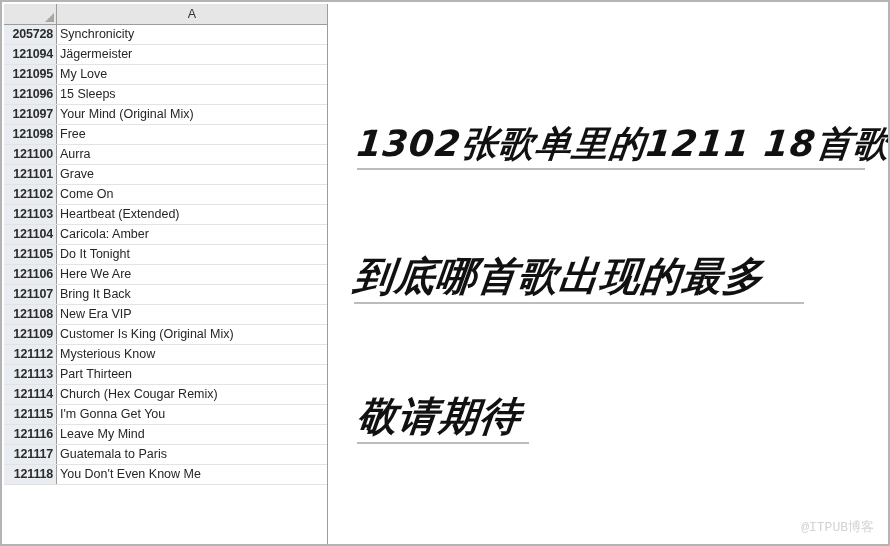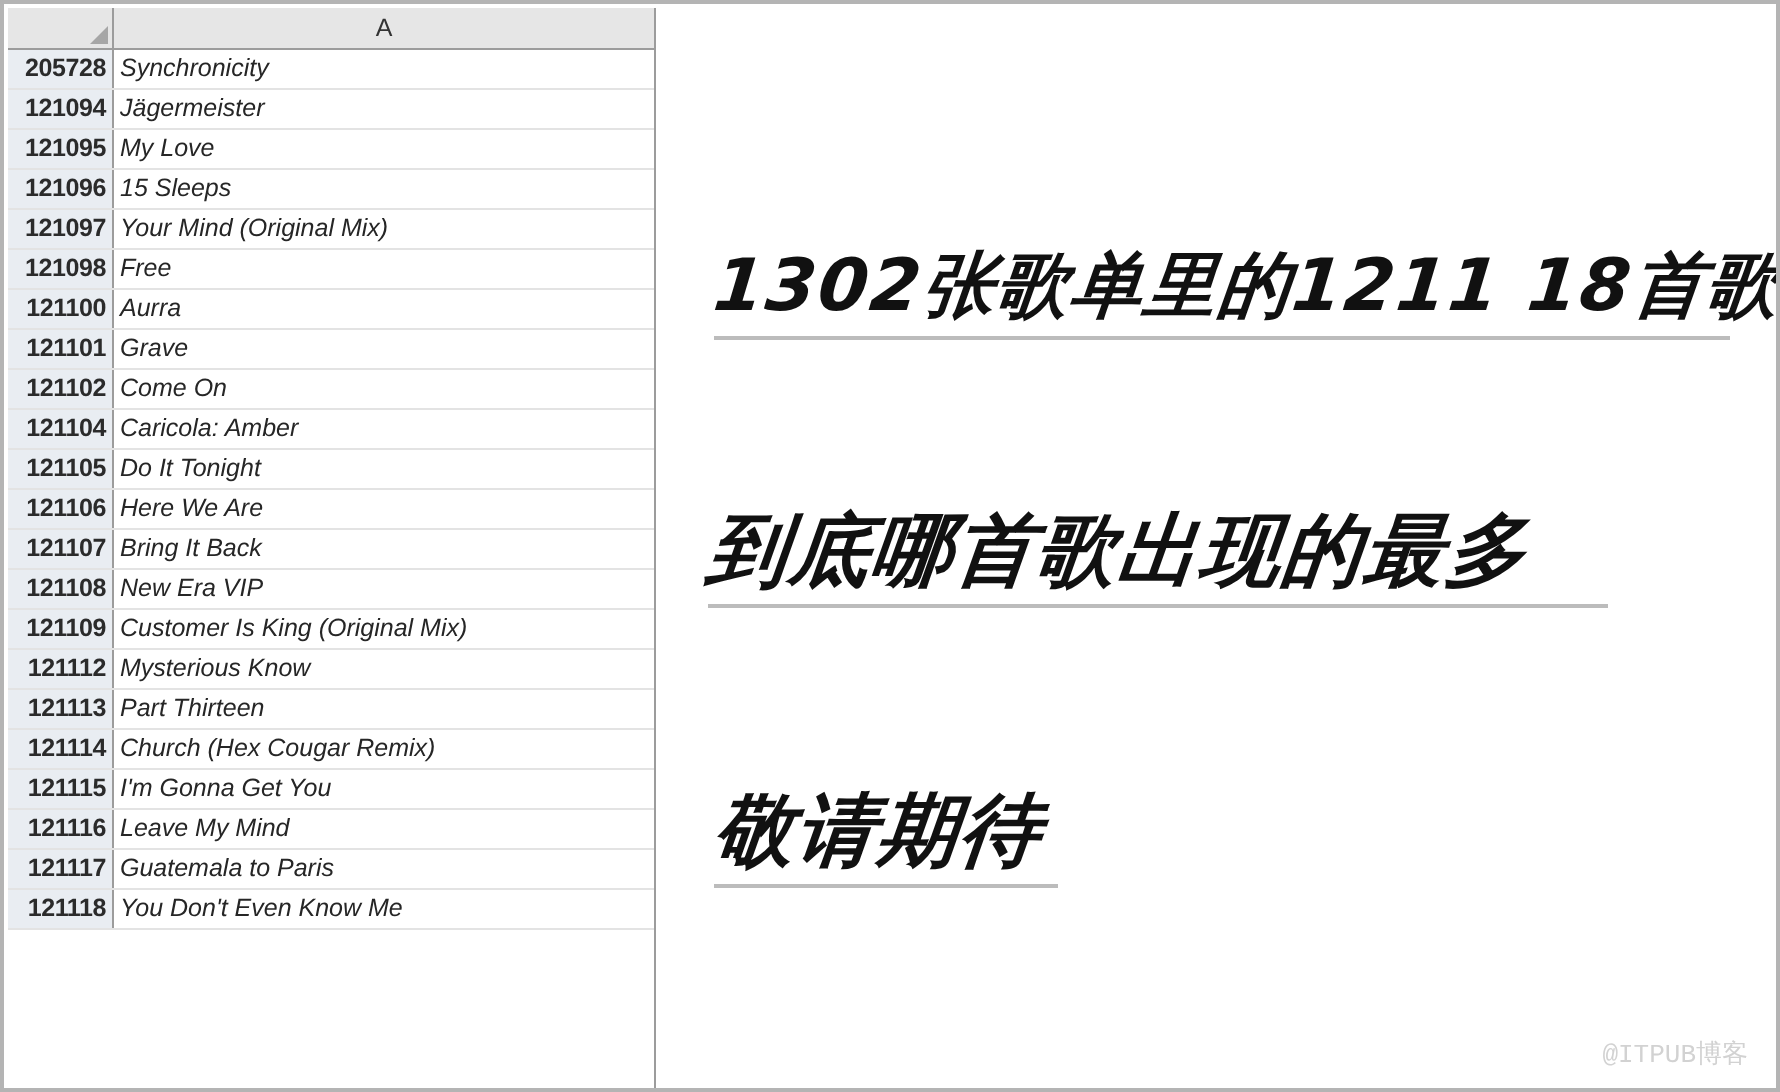--- a/index.html
+++ b/index.html
@@ -80,21 +80,20 @@
     white-space: nowrap;
   }
   .data-cell {
     border-bottom: 1px solid #e3e3e3;
     border-right: 1px solid #d9d9d9;
     padding: 0 0 0 3px;
     font-size: 12.5px;
     color: #262626;
     white-space: nowrap;
     overflow: hidden;
-    font-style: italic;
   }
 
   
   .notes {
     position: absolute;
     left: 327px;
     top: 2px;
     width: 559px;
     height: 542px;
     background: #ffffff;
@@ -183,20 +182,24 @@
           </tr>
           <tr>
             <th class="row-head">121101</th>
             <td class="data-cell">Grave</td>
           </tr>
           <tr>
             <th class="row-head">121102</th>
             <td class="data-cell">Come On</td>
           </tr>
           <tr>
+            <th class="row-head">121103</th>
+            <td class="data-cell">Heartbeat (Extended)</td>
+          </tr>
+          <tr>
             <th class="row-head">121104</th>
             <td class="data-cell">Caricola: Amber</td>
           </tr>
           <tr>
             <th class="row-head">121105</th>
             <td class="data-cell">Do It Tonight</td>
           </tr>
           <tr>
             <th class="row-head">121106</th>
             <td class="data-cell">Here We Are</td>

